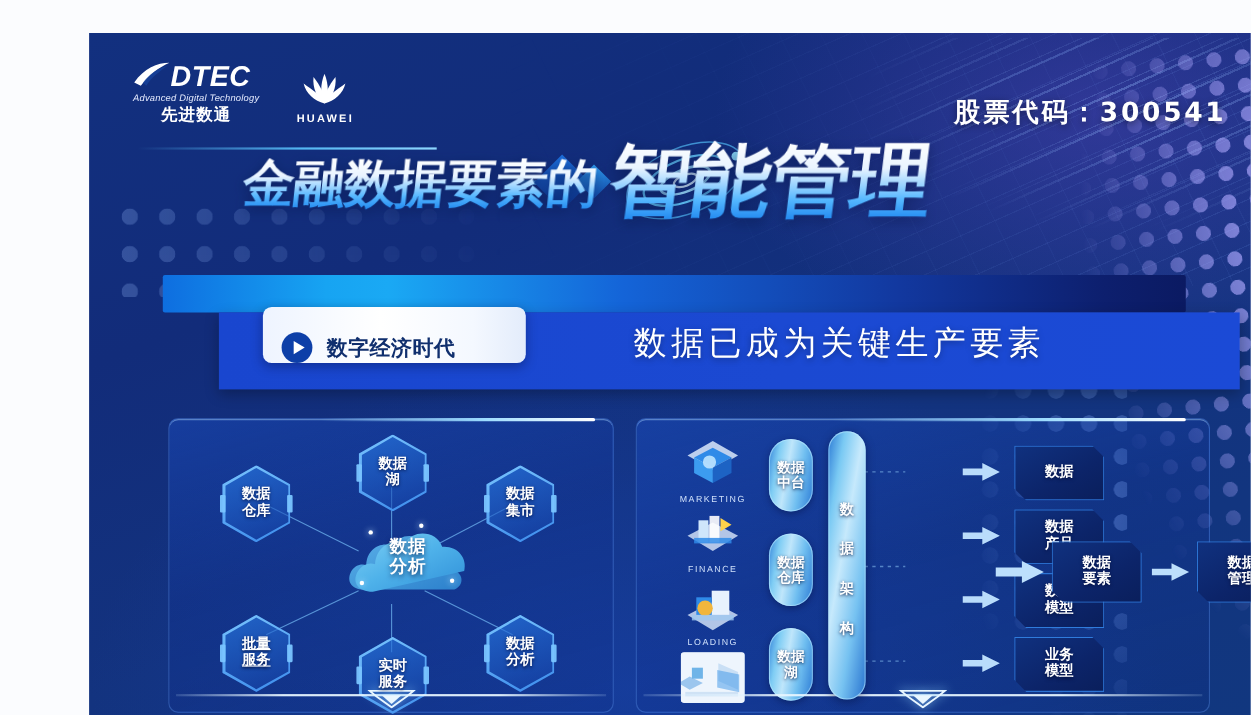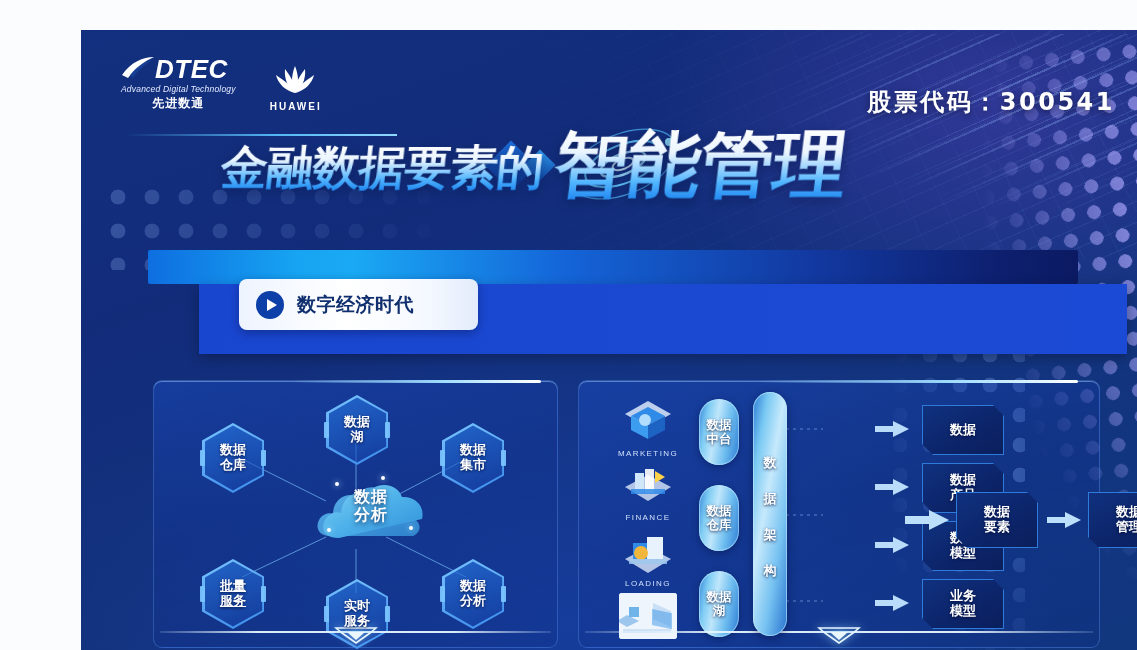--- a/index.html
+++ b/index.html
@@ -62,21 +62,21 @@
     opacity:.55;
   }
 
   
   #logobar{ position:absolute; left:40px; top:26px; display:flex; align-items:flex-end; gap:34px; }
   .dtec{ position:relative; }
   .dtec-main{ display:flex; align-items:center; }
   .dtec-word{ color:#fff; font-weight:bold; font-size:26px; font-style:italic; letter-spacing:.5px; line-height:1;
               font-family:"Liberation Sans",sans-serif;}
   .dtec-sub{ color:#e6ecff; font-size:8.5px; font-style:italic; letter-spacing:.2px; text-align:center; margin-top:2px;}
-  .dtec-cn{ color:#fff; font-size:12px; font-weight:bold; text-align:center; letter-spacing:1px; margin-top:1px;}
+  .dtec-cn{ color:#fff; font-size:15px; font-weight:bold; text-align:center; letter-spacing:1px; margin-top:1px;}
   .hw{ }
   .hw-word{ color:#fff; font-size:10px; font-weight:bold; letter-spacing:2px; margin-top:3px; }
   #hline{ position:absolute; left:44px; top:104px; width:272px; height:2px;
     background:linear-gradient(to right, rgba(255,255,255,0) 0%, #53b7f3 55%, #8fd8ff 100%); }
 
   
   #stock{ position:absolute; right:30px; top:56px; color:#fff; font-weight:bold; font-size:24px; letter-spacing:2.5px;
           font-family:"DejaVu Sans",sans-serif; text-shadow:0 2px 7px rgba(0,0,0,.45);}
 
   
@@ -99,21 +99,21 @@
 
   
   #banner-top{ position:absolute; left:67px; top:220px; width:930px; height:34px;
     background:linear-gradient(to right,#0e6ee0 0%,#17a4f2 16%,#1aa9f4 22%,#1464d8 45%,#12389f 72%,#0d1f6e 92%,#0b1a62 100%);
     border-radius:2px; }
   #banner-bot{ position:absolute; left:118px; top:254px; width:928px; height:70px;
     background:linear-gradient(to right,#1946cf 0%,#1b49d2 55%,#1b4ad6 100%);
     box-shadow:0 4px 12px rgba(0,0,0,.28); }
   #banner-pill{ position:absolute; left:158px; top:249px; width:239px; height:51px;
     background:linear-gradient(to right,#eef4ff 0%,#ffffff 45%,#f4f8ff 80%,#e3ecfb 100%);
-    border-radius:8px; box-shadow:0 3px 10px rgba(2,12,50,.35); display:flex; align-items:center; padding-left:17px; gap:13px;}
+    border-radius:8px; box-shadow:0 3px 10px rgba(2,12,50,.35); display:flex; align-items:flex-end; padding-left:17px; gap:13px;}
   #pill-play{ width:28px;height:28px;border-radius:50%;background:#0d3fa8; position:relative; flex:none;}
   #pill-play::after{ content:""; position:absolute; left:11px; top:8px; width:0;height:0;
     border-top:6px solid transparent;border-bottom:6px solid transparent;border-left:10px solid #fff;}
   #pill-text{ color:#102f6e; font-weight:bold; font-size:19px; letter-spacing:.5px; font-family:"DejaVu Sans",sans-serif;}
   #banner-main{ position:absolute; left:495px; top:262px; color:#fff; font-size:30px; font-weight:500;
     letter-spacing:4px; font-family:"DejaVu Sans",sans-serif; text-shadow:0 2px 6px rgba(0,0,0,.35);}
 
   
   .panel{ position:absolute; top:350px; height:268px; border-radius:9px;
     background:linear-gradient(165deg, rgba(26,74,186,.55) 0%, rgba(18,52,150,.32) 45%, rgba(14,44,132,.25) 100%);
@@ -242,20 +242,21 @@
       <div id="ttl-a" class="ttl">金融数据要素的</div>
       <div id="ttl-b" class="ttl">智能管理</div>
     </div>
 
     <div id="banner-top"></div>
     <div id="banner-bot"></div>
     <div id="banner-pill">
       <div id="pill-play"></div>
       <div id="pill-text">数字经济时代</div>
     </div>
+    <div id="banner-main">数据已成为关键生产要素</div>
 
     <div id="panelL" class="panel">
       <div class="panel-glow"></div>
 
       <svg width="405" height="268" style="position:absolute;left:0;top:0">
         <g stroke="#6fb4f0" stroke-width="1" opacity=".75" fill="none">
           <line x1="88" y1="78" x2="172" y2="120"></line>
           <line x1="202" y1="62" x2="202" y2="110"></line>
           <line x1="312" y1="78" x2="232" y2="120"></line>
           <line x1="88" y1="196" x2="172" y2="156"></line>

